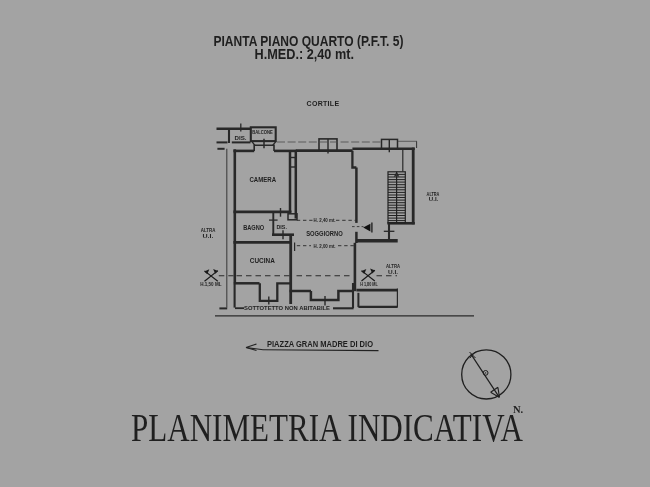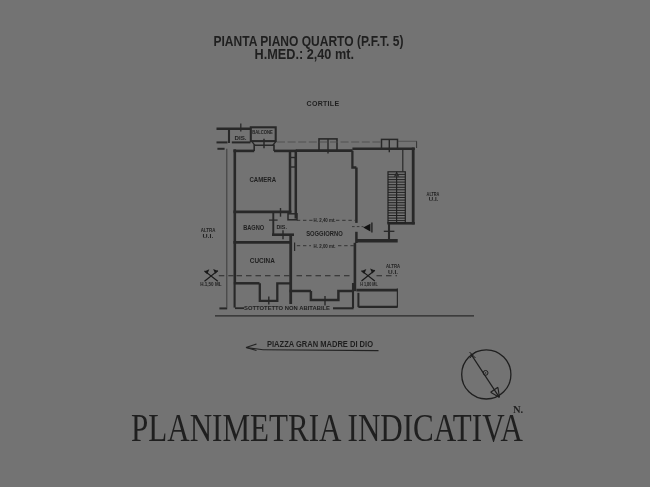--- a/index.html
+++ b/index.html
@@ -1,16 +1,16 @@
 <!DOCTYPE html>
 <html><head>
 <meta charset="utf-8">
 <style>
   html,body{margin:0;padding:0;background:#ffffff;}
-  #page{position:relative;width:650px;height:487px;background:#737373;overflow:hidden;}
+  #page{position:relative;width:650px;height:487px;background:#a3a3a3;overflow:hidden;}
   svg{display:block;filter:blur(0.5px);}
   text{fill:#1f1f1f;}
 </style>
 </head>
 <body>
 <div id="page">
 <svg width="650" height="487" viewBox="0 0 650 487">
 
 <text x="213.5" y="46" font-family="Liberation Sans, sans-serif" font-size="14.8" font-weight="700" textLength="190" lengthAdjust="spacingAndGlyphs">PIANTA PIANO QUARTO (P.F.T. 5)</text>
 

